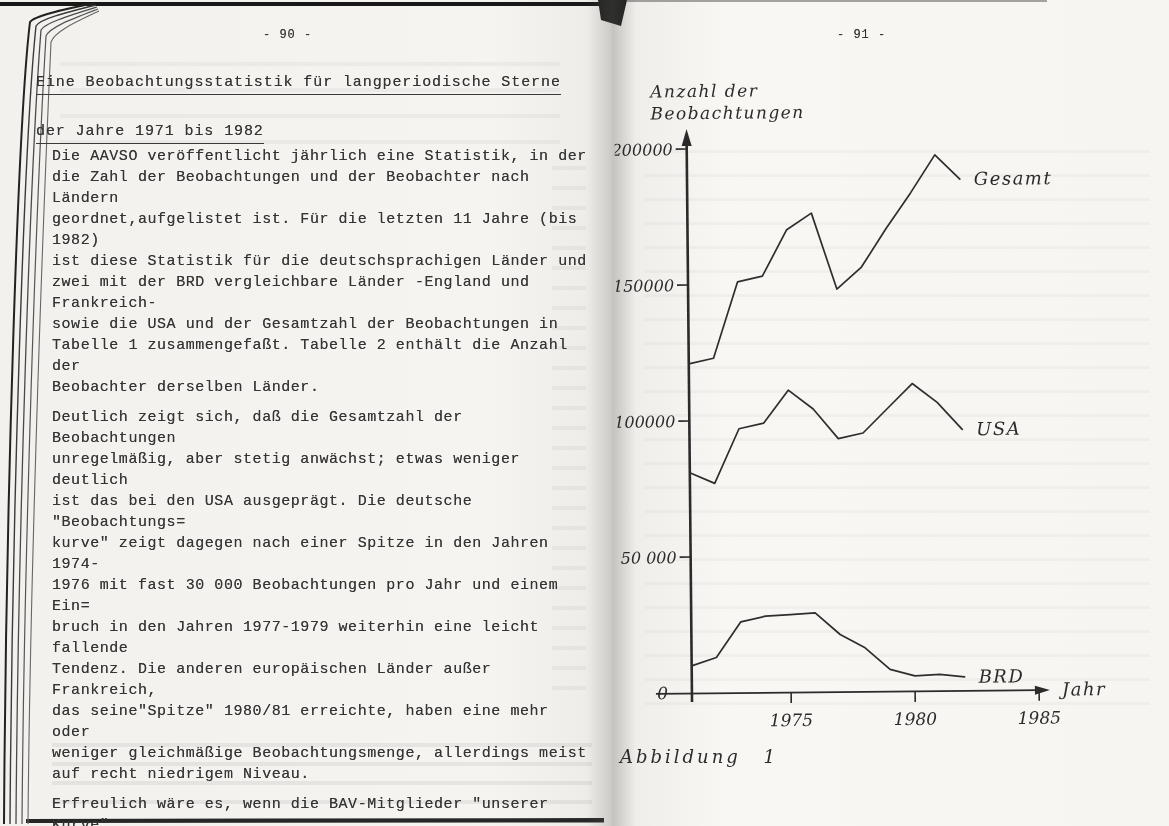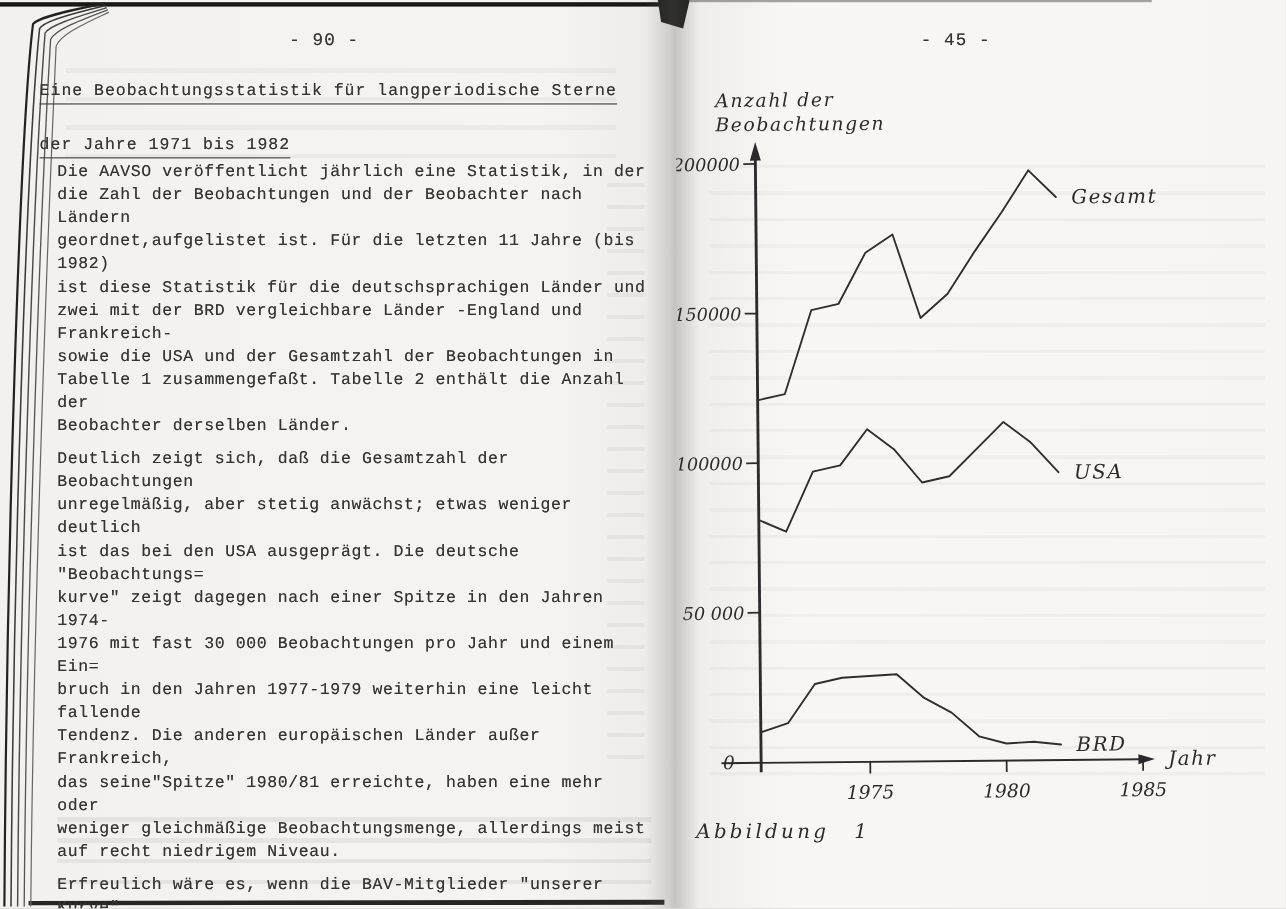--- a/index.html
+++ b/index.html
@@ -2,27 +2,27 @@
 <html><head>
 <meta charset="utf-8">
 <style>
   html,body{margin:0;padding:0;background:#d9d8d5;}
   .scan{
     position:relative;width:1169px;height:826px;overflow:hidden;
     background:linear-gradient(90deg,#f2f1ee 0%,#f5f4f1 42%,#ecebe8 52%,#f8f7f4 62%,#f6f5f2 100%);
     font-family:"Liberation Mono",monospace;color:#343434;
   }
   .tw{font-family:"Liberation Mono",monospace;color:#343434;text-shadow:0 0 .5px rgba(45,45,45,.65);}
-  .page-num{position:absolute;font-size:16px;letter-spacing:1px;}
+  .page-num{position:absolute;font-size:12px;letter-spacing:1px;}
   .left-col{position:absolute;left:36px;top:0;width:537px;}
   .title-line{position:absolute;width:537px;text-align:left;font-size:15px;letter-spacing:.9px;}
   .title-line span{border-bottom:1.5px solid #3a3a3a;padding-bottom:3px;}
   .text-flow{position:absolute;left:0;top:146px;width:560px;font-size:15px;line-height:21px;letter-spacing:.55px;}
   .text-flow p{margin:0 0 9px 16px;white-space:pre-line;}
-  .hw-caption{position:absolute;left:633px;top:746px;font-family:"DejaVu Serif",serif;font-style:italic;
+  .hw-caption{position:absolute;left:620px;top:746px;font-family:"DejaVu Serif",serif;font-style:italic;
     font-size:18px;letter-spacing:3px;word-spacing:14px;color:#2b2b2b;}
   #chart-svg{position:absolute;left:620px;top:60px;transform:rotate(-0.55deg);transform-origin:75px 640px;}
   #chart-svg text.hw{font-family:"DejaVu Serif",serif;font-style:italic;fill:#2b2b2b;}
   .spine{position:absolute;left:586px;top:0;width:50px;height:826px;pointer-events:none;
     background:linear-gradient(90deg,rgba(110,108,102,0) 0%,rgba(110,108,102,.22) 45%,rgba(95,93,88,.28) 55%,rgba(110,108,102,0) 100%);}
   .bleed{position:absolute;pointer-events:none;}
   .bleed.rp{left:645px;top:135px;width:505px;height:570px;
     background:repeating-linear-gradient(0deg,rgba(110,110,110,.055) 0 3px,transparent 3px 24px);}
   .bleed.lb{left:52px;top:738px;width:540px;height:66px;
     background:repeating-linear-gradient(0deg,rgba(100,100,100,.10) 0 4px,transparent 4px 19px);}
@@ -89,21 +89,21 @@
 sternkarten sind ja jetzt vorhanden, nur an den Beobachtern
 mangelt es noch.</p>
 
       </div>
     </div>
   </div>
 
   <div class="spine"></div>
 
   <div>
-    <div class="page-num tw" style="left:837px;top:28px;">- 45 -</div>
+    <div class="page-num tw" style="left:837px;top:28px;">- 91 -</div>
 
     <svg id="chart-svg" width="549" height="740" viewBox="620 60 549 740">
         <line x1="692" y1="702" x2="692" y2="141" stroke="#2b2b2b" stroke-width="2.6"></line>
         <polygon points="692,129 687,146 697,146" fill="#2b2b2b"></polygon>
         <line x1="656" y1="693.5" x2="1038" y2="693.5" stroke="#2b2b2b" stroke-width="1.8"></line>
         <polygon points="1050,693.5 1035,689 1035,698" fill="#2b2b2b"></polygon>
         <line x1="681" y1="149" x2="692" y2="149" stroke="#2b2b2b" stroke-width="1.6"></line>
         <text x="678" y="155" text-anchor="end" font-size="16" class="hw">200000</text>
         <line x1="681" y1="284.99999999999994" x2="692" y2="284.99999999999994" stroke="#2b2b2b" stroke-width="1.6"></line>
         <text x="678" y="290.99999999999994" text-anchor="end" font-size="16" class="hw">150000</text>

